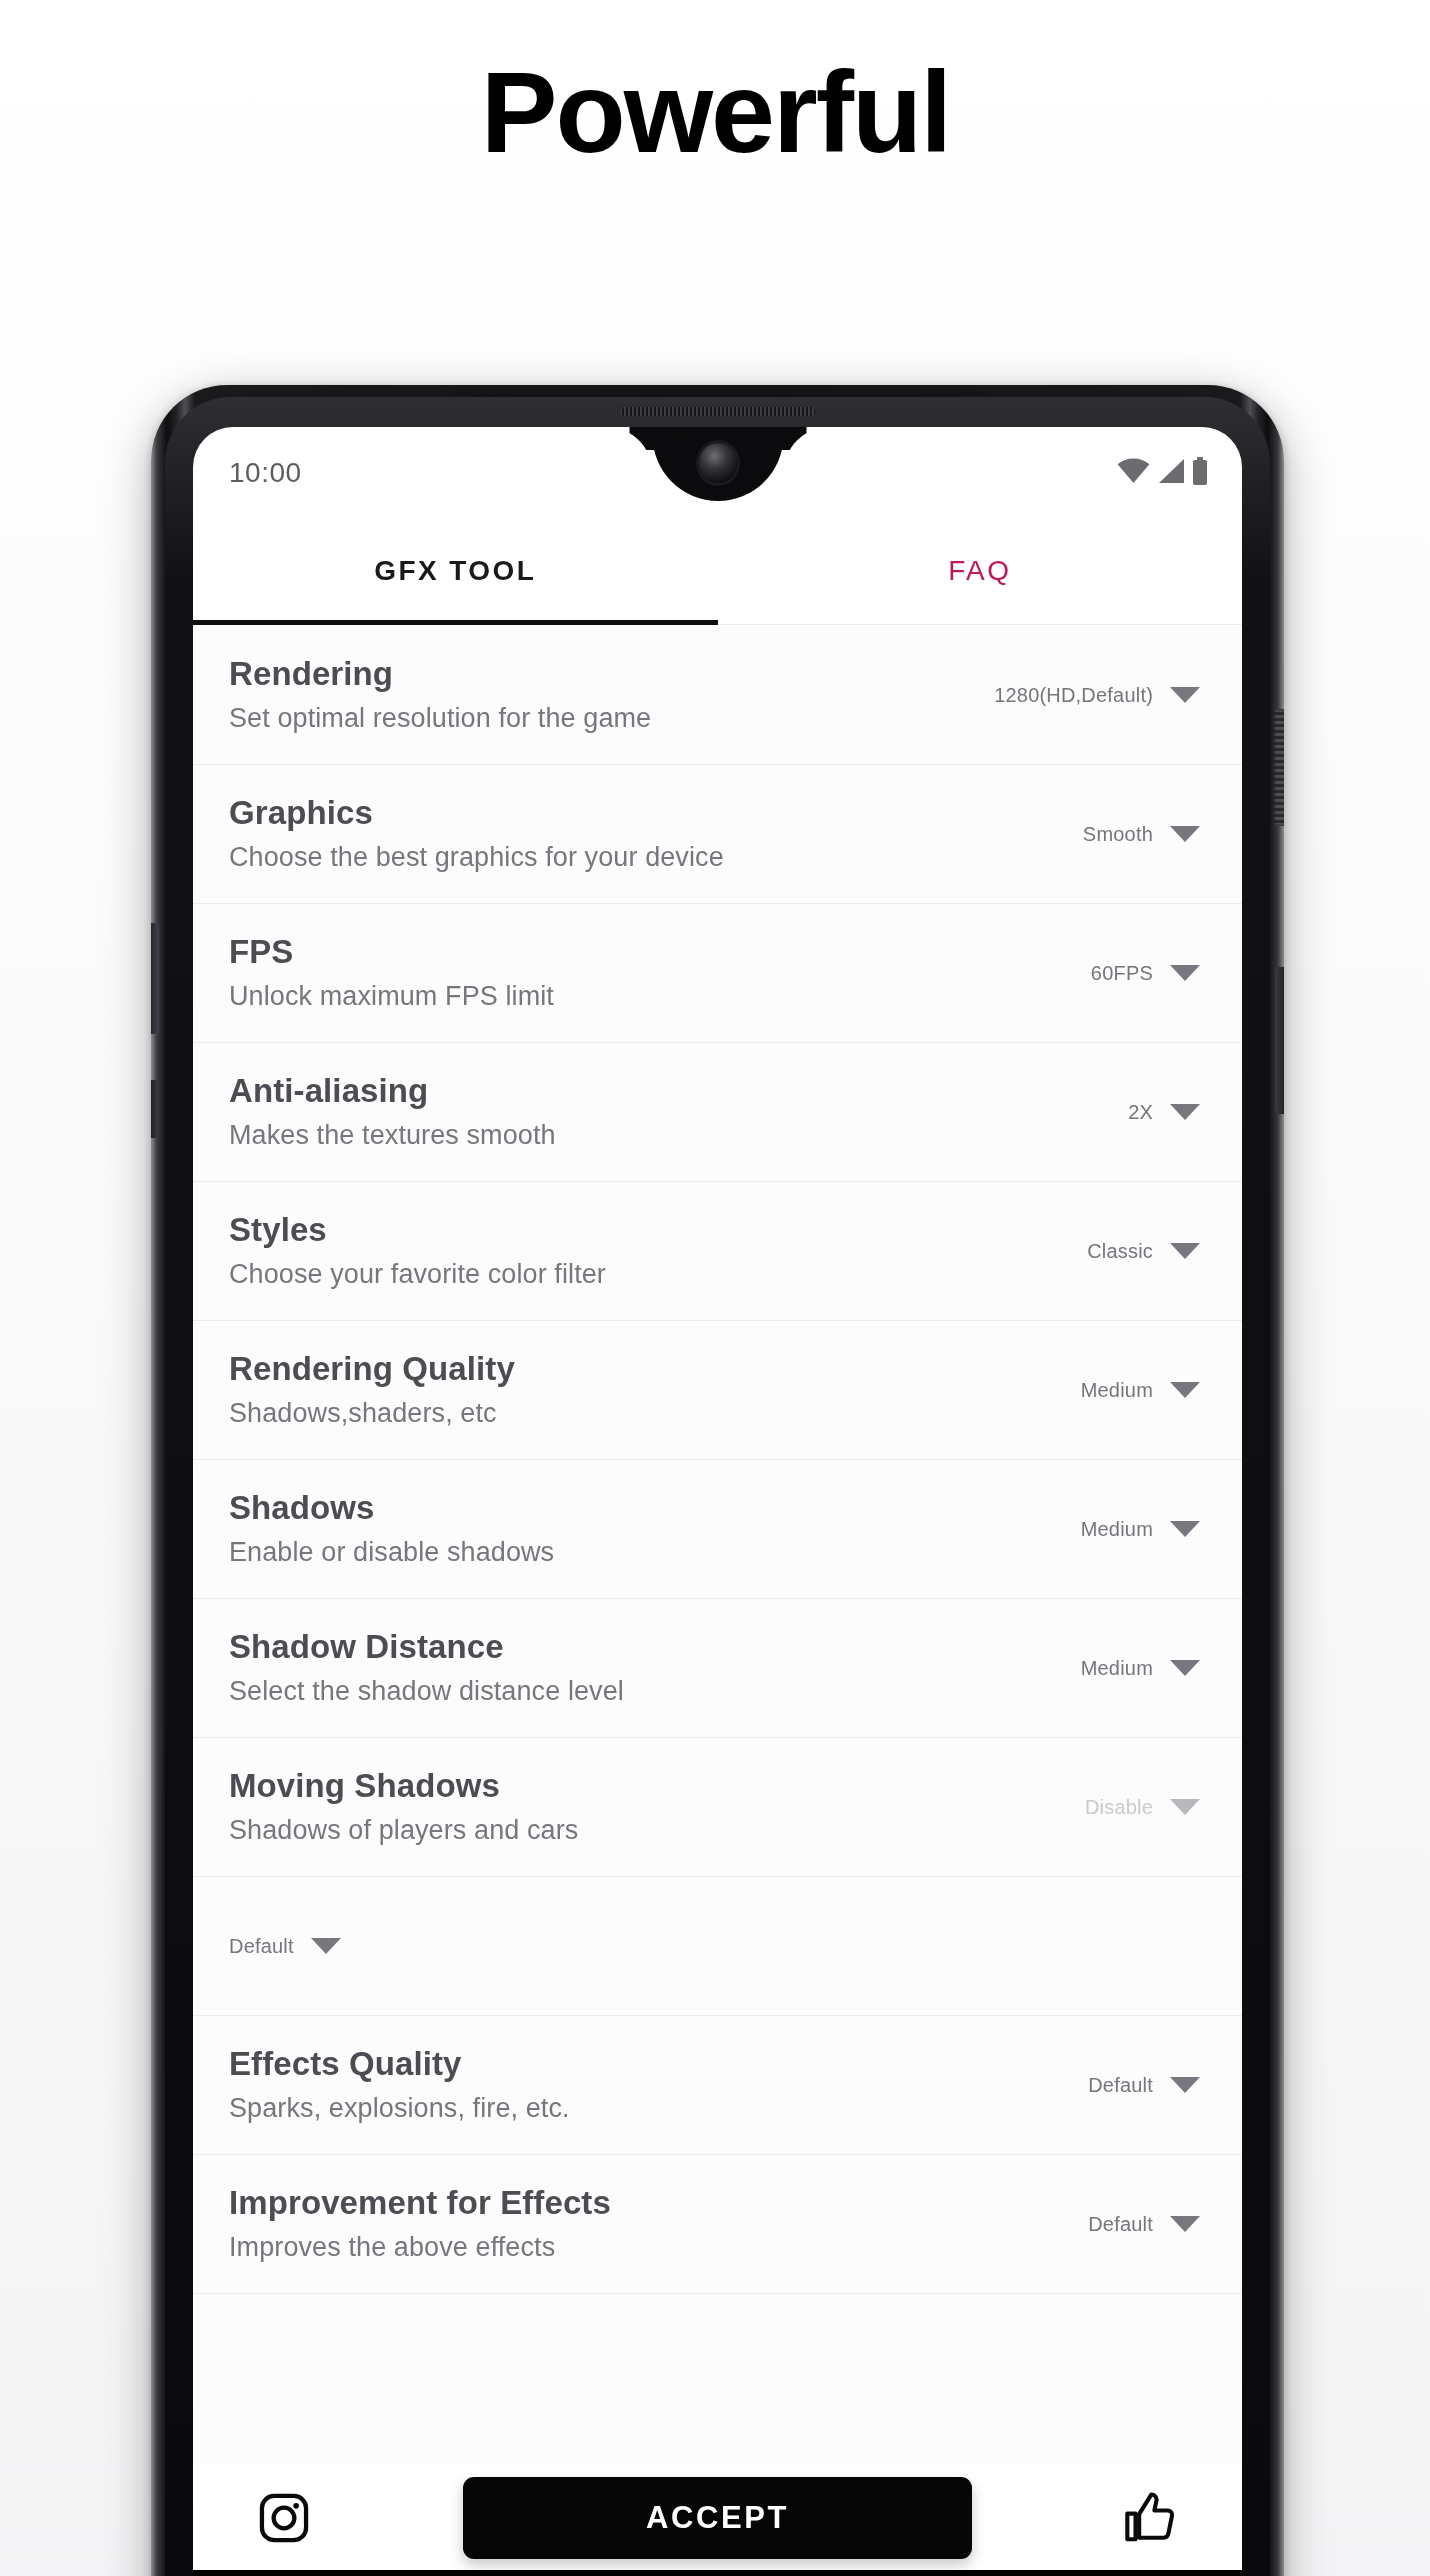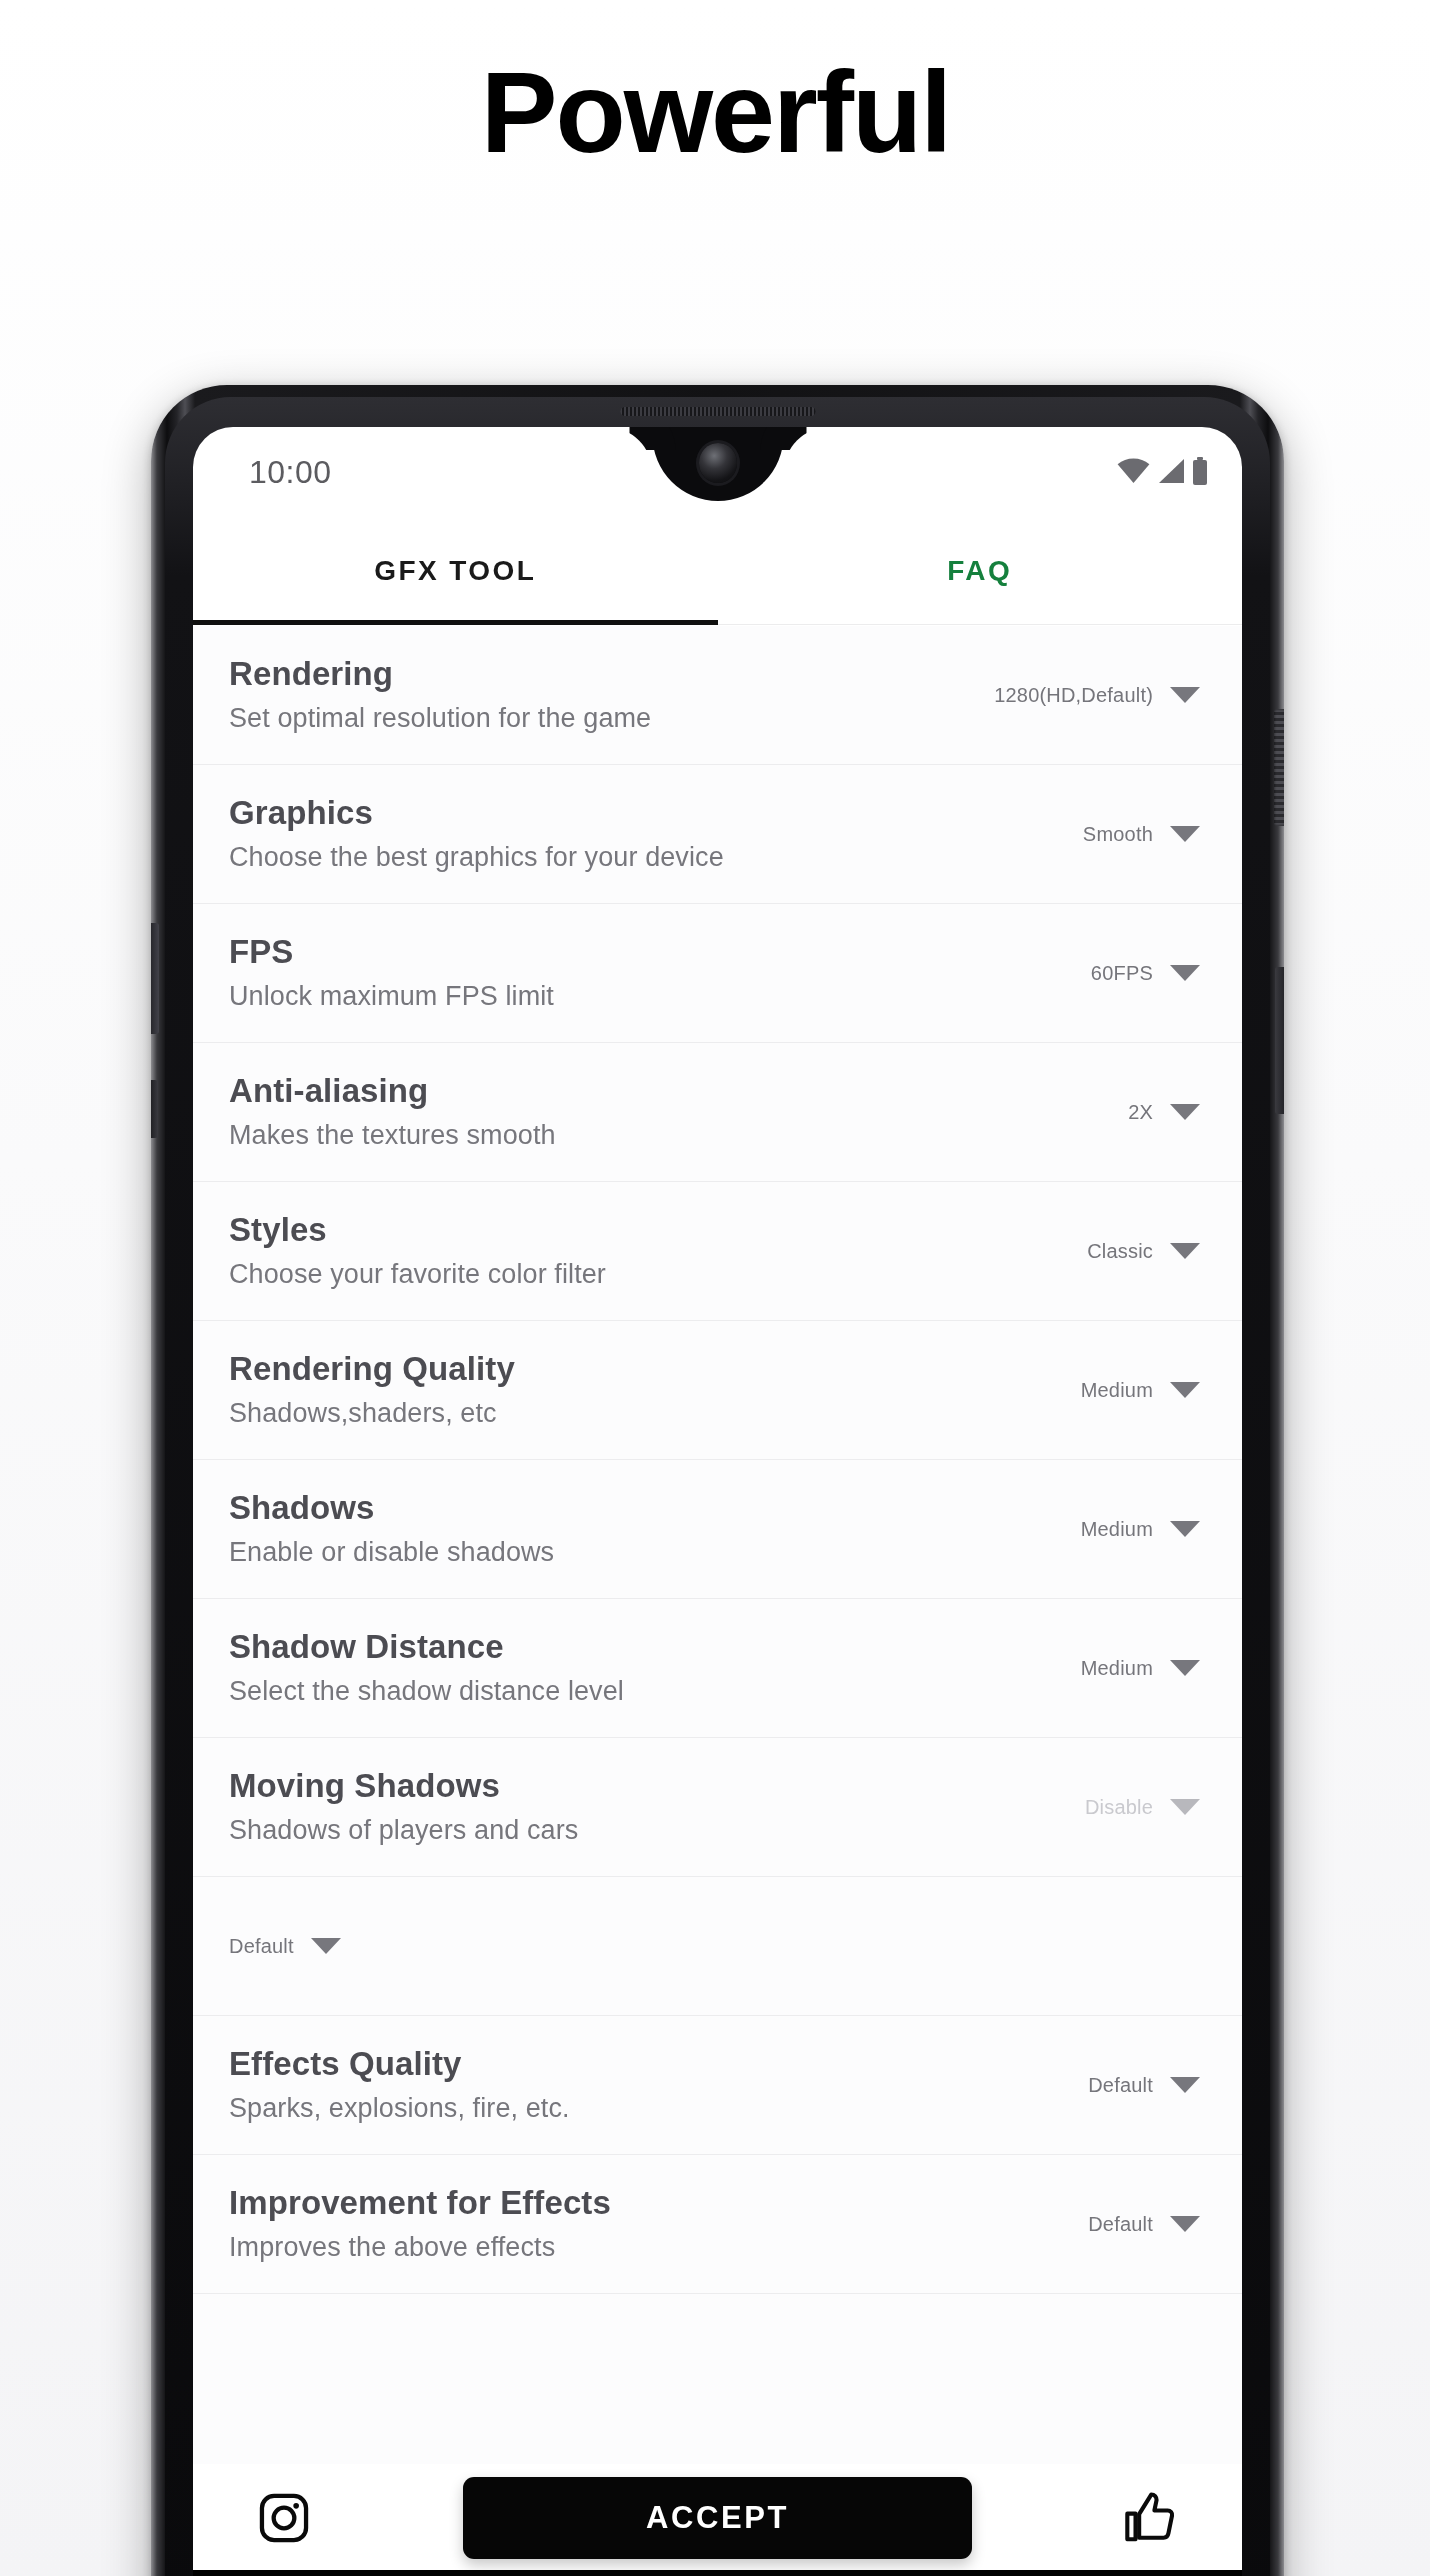--- a/index.html
+++ b/index.html
@@ -137,24 +137,23 @@
     top: 0; left: 0;
     width: 1049px;
     height: 91px;
     display: flex;
     align-items: center;
     justify-content: space-between;
     padding: 0 34px 0 36px;
     z-index: 7;
   }
   .clock {
-    font-size: 32px;
+    font-size: 28px;
     color: #5c5c60;
     letter-spacing: 0.5px;
-    margin-left: 20px;
   }
   .status-icons {
     display: flex;
     align-items: center;
     gap: 7px;
   }
 
   
   .tabs {
     position: absolute;
@@ -169,21 +168,21 @@
     flex: 1;
     display: flex;
     align-items: center;
     justify-content: center;
     position: relative;
     font-size: 28px;
     font-weight: 700;
     letter-spacing: 2.4px;
   }
   .tab.active { color: #1a1a1a; }
-  .tab.inactive { color: #15803d; font-weight: 700; }
+  .tab.inactive { color: #be185d; font-weight: 400; }
   .tab.active::after {
     content: "";
     position: absolute;
     left: 0; right: 0; bottom: -1px;
     height: 5px;
     background: #101010;
   }
 
   
   .list {

